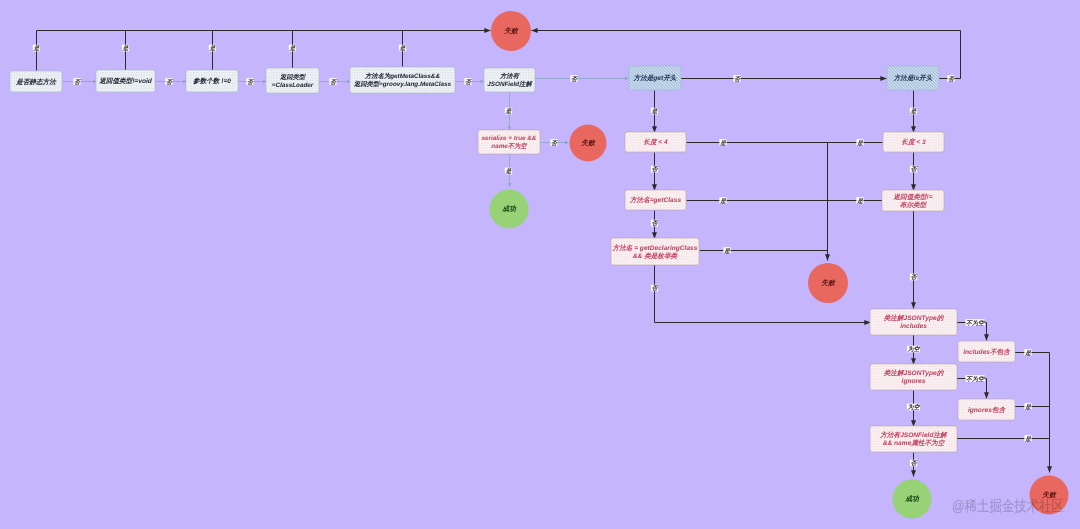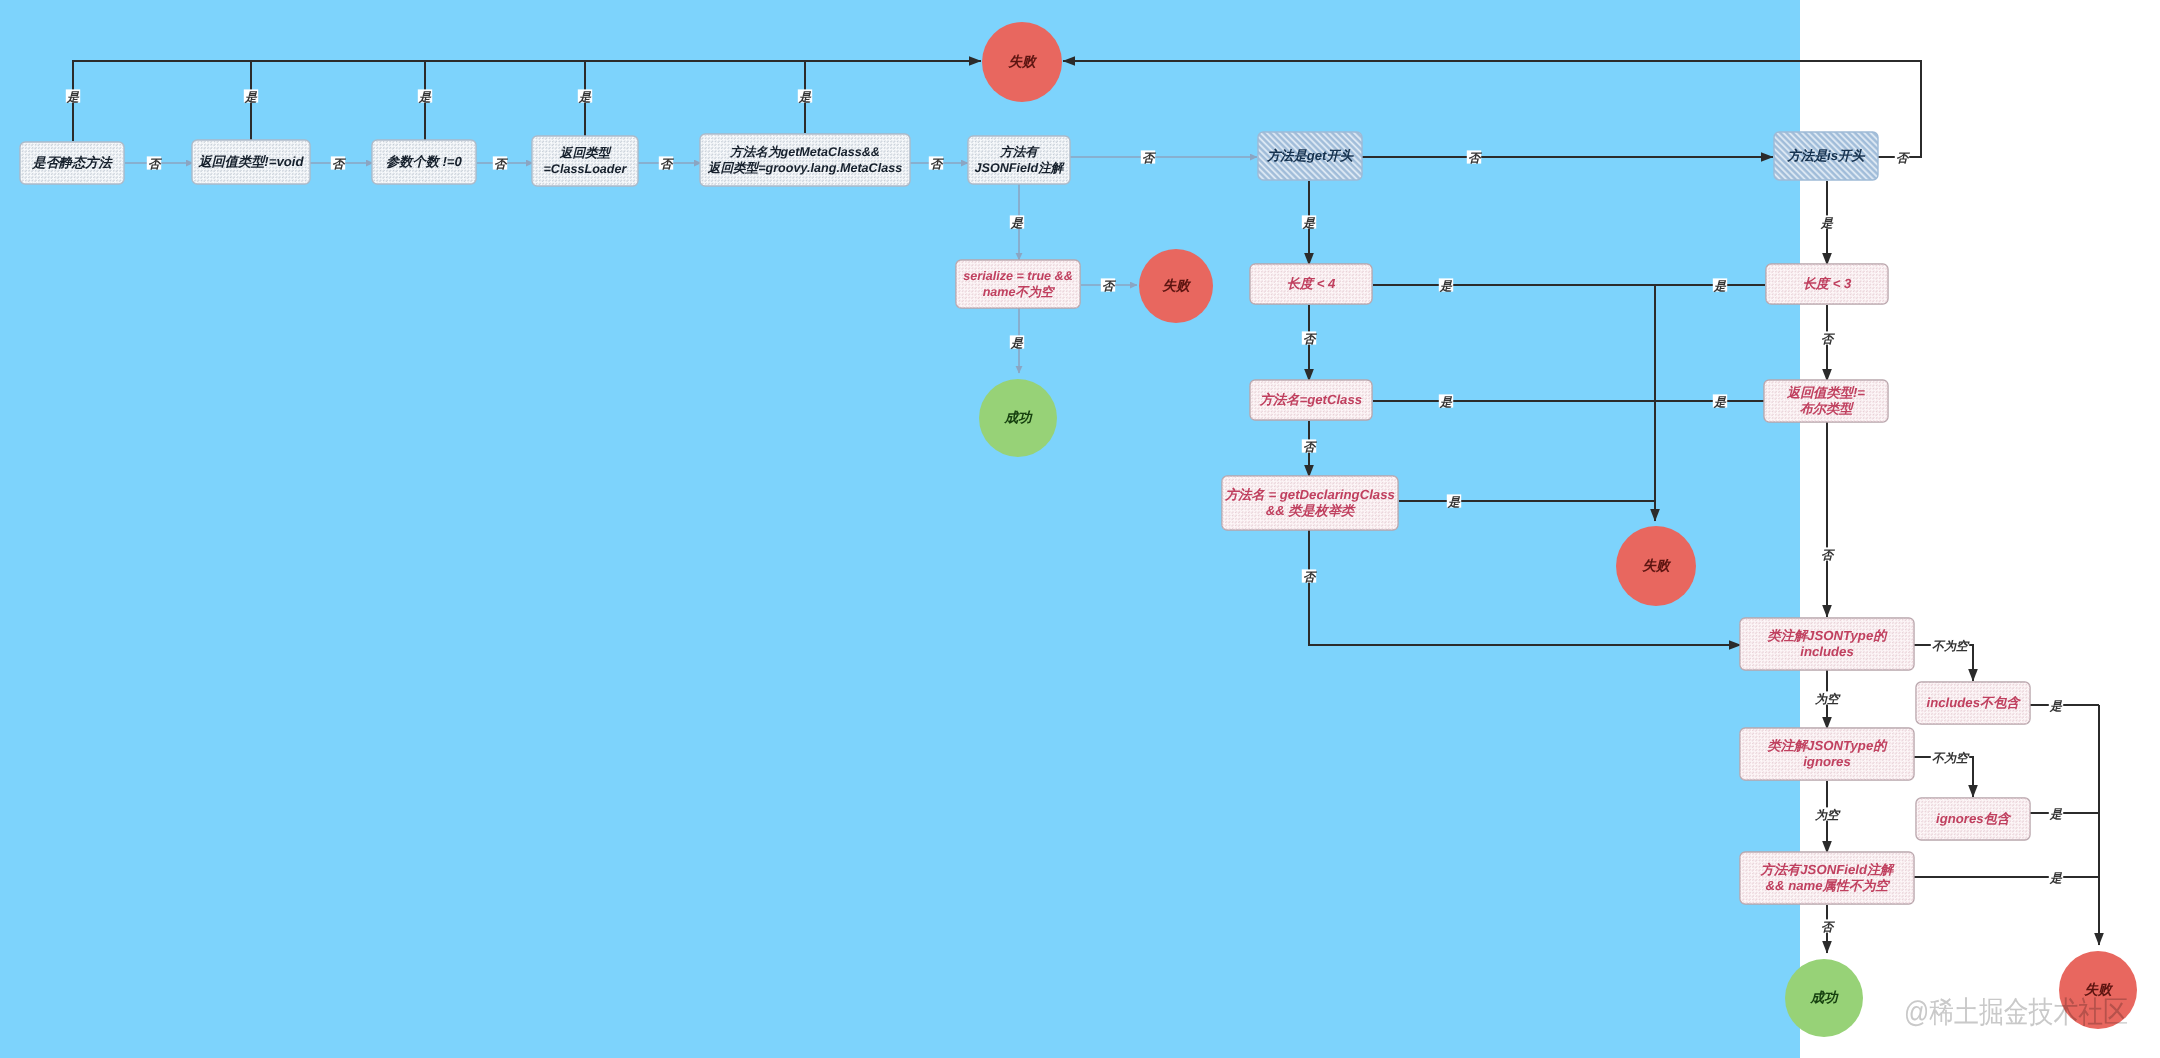--- a/index.html
+++ b/index.html
@@ -1,19 +1,19 @@
 <!DOCTYPE html>
 <html><head>
 <meta charset="utf-8">
 <title>Getter method filter flowchart</title>
 <style>
   html,body{margin:0;padding:0;background:#ffffff;}
   body{width:1080px;height:529px;overflow:hidden;
        font-family:"Liberation Sans",sans-serif;}
-  #stage{position:relative;width:900px;height:529px;background:#7dd3fc;
+  #stage{position:relative;width:1080px;height:529px;background:#c4b5fd;
          -webkit-font-smoothing:antialiased;text-rendering:geometricPrecision;}
   svg#chart{position:absolute;left:0;top:0;display:block;}
   .ntext{font-family:"Liberation Sans",sans-serif;font-style:italic;
          text-anchor:middle;font-weight:bold;}
   .elabel{font-family:"Liberation Sans",sans-serif;font-size:6px;
           text-anchor:start;font-style:italic;font-weight:bold;}
   .ttext{font-family:"Liberation Sans",sans-serif;font-style:italic;
          text-anchor:middle;font-weight:bold;font-size:6.8px;}
   .wm{font-family:"Liberation Sans",sans-serif;font-size:15px;font-weight:400;
       mix-blend-mode:multiply;}

